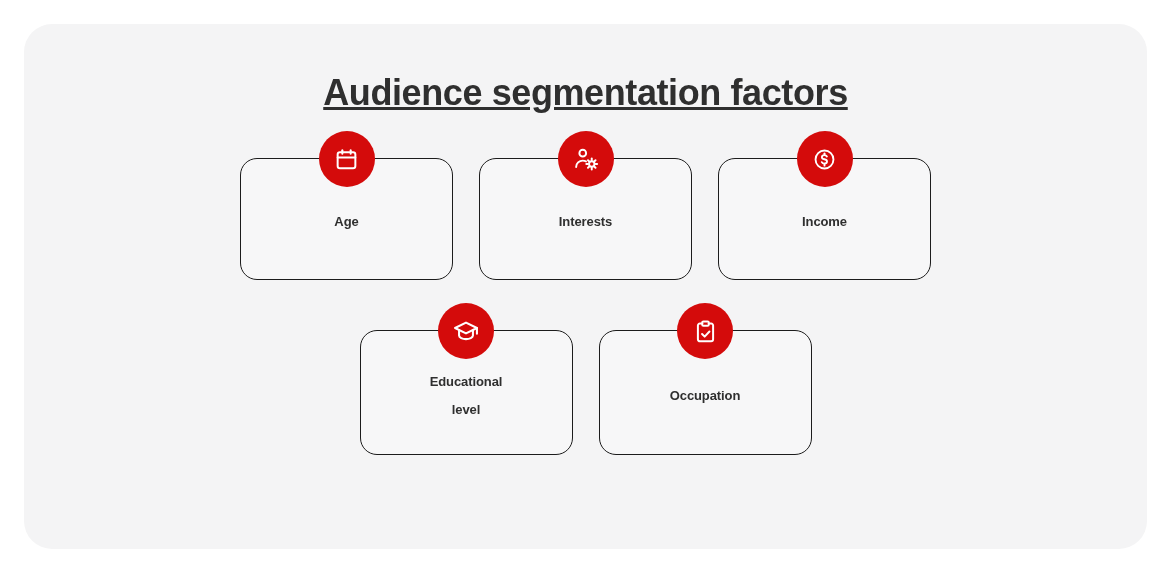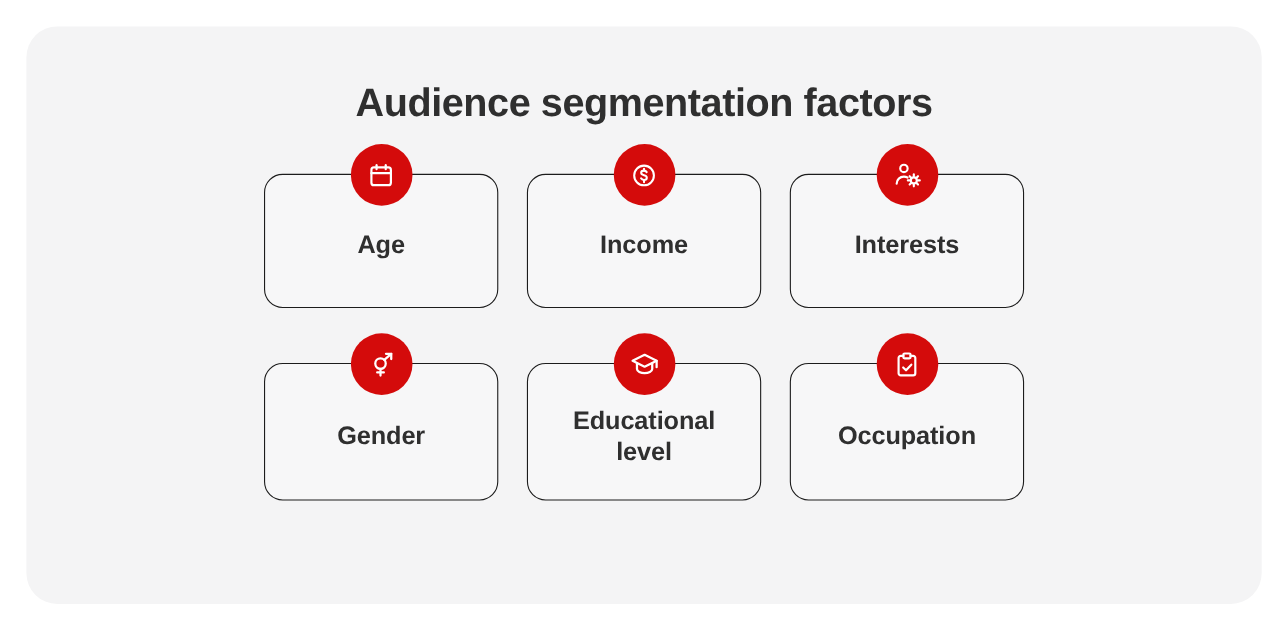--- a/index.html
+++ b/index.html
@@ -30,20 +30,21 @@
     position: absolute;
     left: 0;
     top: 47px;
     width: 100%;
     text-align: center;
     font-size: 36px;
     font-weight: bold;
     color: #2f2f2f;
     letter-spacing: -0.4px;
     line-height: 44px;
+    text-decoration: underline;
   }
 
   .card-row {
     position: absolute;
     display: flex;
     justify-content: center;
     align-items: flex-start;
   }
 
   #card-row-1 {
@@ -75,21 +76,21 @@
 
   #card-row-1 .factor-card {
     height: 122px;
   }
 
   #card-row-2 .factor-card {
     height: 125px;
   }
 
   .card-label {
-    font-size: 23px;
+    font-size: 13px;
     font-weight: bold;
     color: #2f2f2f;
     text-align: center;
     line-height: 28px;
     letter-spacing: -0.1px;
     white-space: pre-line;
     margin-top: 6px;
   }
 
   .card-icon-badge {
@@ -127,65 +128,53 @@
           <line x1="8" y1="3" x2="8" y2="6.5"></line>
           <line x1="16" y1="3" x2="16" y2="6.5"></line>
         </svg>
       </div>
       <div class="card-label">Age</div>
     </div>
 
 
     <div class="factor-card">
       <div class="card-icon-badge">
-        <svg width="25" height="25" viewBox="0 0 24 24" fill="none" stroke="#ffffff" stroke-width="1.8" stroke-linecap="round" stroke-linejoin="round">
-          <circle cx="12" cy="12" r="8.6"></circle>
-          <path d="M14.3 9.1c-.5-.85-1.4-1.3-2.4-1.3-1.35 0-2.4.8-2.4 1.95 0 1.2 1 1.75 2.4 2.05 1.45.3 2.5.85 2.5 2.1 0 1.2-1.1 2-2.5 2-1.1 0-2-.45-2.5-1.35"></path>
-          <line x1="12" y1="6.1" x2="12" y2="7.8"></line>
-          <line x1="12" y1="16.1" x2="12" y2="17.9"></line>
-        </svg>
-      </div>
-      <div class="card-label">Income</div>
-    </div>
-
-    <div class="factor-card">
-      <div class="card-icon-badge">
         <svg width="26" height="26" viewBox="0 0 24 24" fill="none" stroke="#ffffff" stroke-width="1.8" stroke-linecap="round" stroke-linejoin="round">
           <circle cx="9" cy="6.6" r="3.1"></circle>
           <path d="M2.9 19.4c0-3.5 2.8-5.9 6.1-5.9 1.1 0 2.1.25 3 .7"></path>
           <circle cx="17.3" cy="16.6" r="2.5"></circle>
           <line x1="17.3" y1="11.6" x2="17.3" y2="13.1"></line>
           <line x1="17.3" y1="20.1" x2="17.3" y2="21.6"></line>
           <line x1="12.3" y1="16.6" x2="13.8" y2="16.6"></line>
           <line x1="20.8" y1="16.6" x2="22.3" y2="16.6"></line>
           <line x1="13.8" y1="13.1" x2="14.8" y2="14.1"></line>
           <line x1="19.8" y1="19.1" x2="20.8" y2="20.1"></line>
           <line x1="20.8" y1="13.1" x2="19.8" y2="14.1"></line>
           <line x1="14.8" y1="19.1" x2="13.8" y2="20.1"></line>
         </svg>
       </div>
       <div class="card-label">Interests</div>
     </div>
 
+    <div class="factor-card">
+      <div class="card-icon-badge">
+        <svg width="25" height="25" viewBox="0 0 24 24" fill="none" stroke="#ffffff" stroke-width="1.8" stroke-linecap="round" stroke-linejoin="round">
+          <circle cx="12" cy="12" r="8.6"></circle>
+          <path d="M14.3 9.1c-.5-.85-1.4-1.3-2.4-1.3-1.35 0-2.4.8-2.4 1.95 0 1.2 1 1.75 2.4 2.05 1.45.3 2.5.85 2.5 2.1 0 1.2-1.1 2-2.5 2-1.1 0-2-.45-2.5-1.35"></path>
+          <line x1="12" y1="6.1" x2="12" y2="7.8"></line>
+          <line x1="12" y1="16.1" x2="12" y2="17.9"></line>
+        </svg>
+      </div>
+      <div class="card-label">Income</div>
+    </div>
+
   </div>
 
   <div class="card-row" id="card-row-2">
 
-    <div class="factor-card">
-      <div class="card-icon-badge">
-        <svg width="26" height="26" viewBox="0 0 24 24" fill="none" stroke="#ffffff" stroke-width="1.9" stroke-linecap="round" stroke-linejoin="round">
-          <circle cx="11" cy="11.6" r="4.4"></circle>
-          <line x1="14.2" y1="8.5" x2="20" y2="3.4"></line>
-          <polyline points="15.6,3.4 20,3.4 20,7.8"></polyline>
-          <line x1="11" y1="16" x2="11" y2="21.6"></line>
-          <line x1="8.2" y1="19" x2="13.8" y2="19"></line>
-        </svg>
-      </div>
-      <div class="card-label">Gender</div>
-    </div>
 
     <div class="factor-card">
       <div class="card-icon-badge">
         <svg width="26" height="26" viewBox="0 0 24 24" fill="none" stroke="#ffffff" stroke-width="1.9" stroke-linecap="round" stroke-linejoin="round">
           <path d="M12 4.2 1.9 9.2 12 14.2l10.1-5z"></path>
           <path d="M5.6 11.3v4.9c0 1.9 3.1 3.3 6.4 3.3s6.4-1.4 6.4-3.3v-4.9"></path>
           <line x1="22.1" y1="9.2" x2="22.1" y2="14.6"></line>
         </svg>
       </div>
       <div class="card-label">Educational

